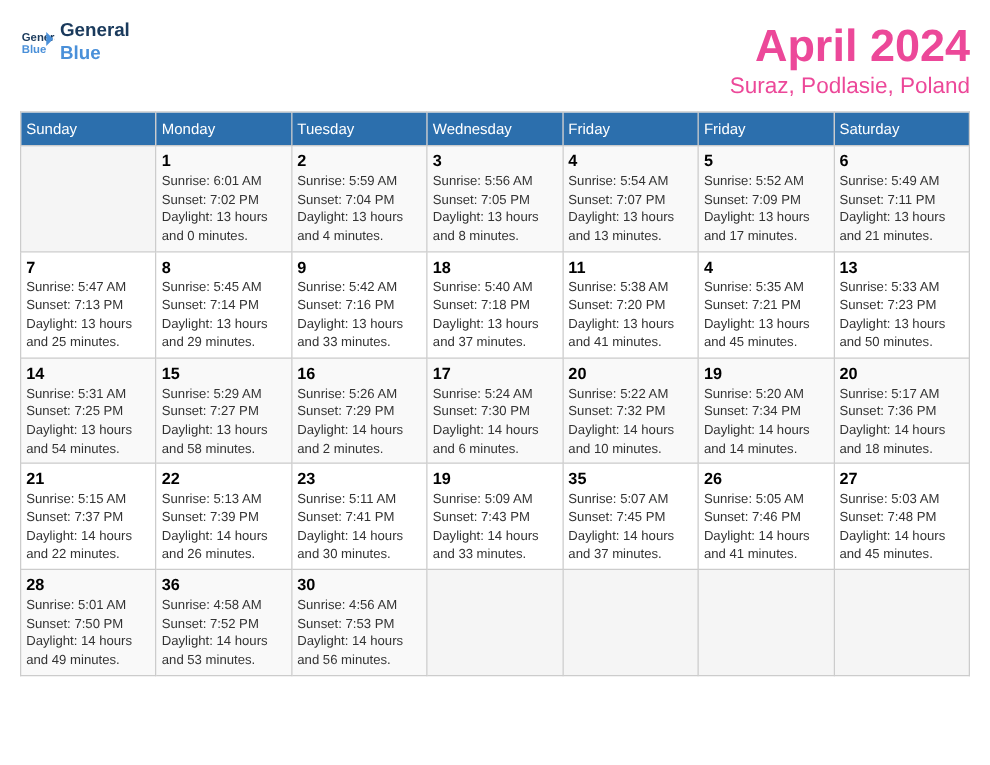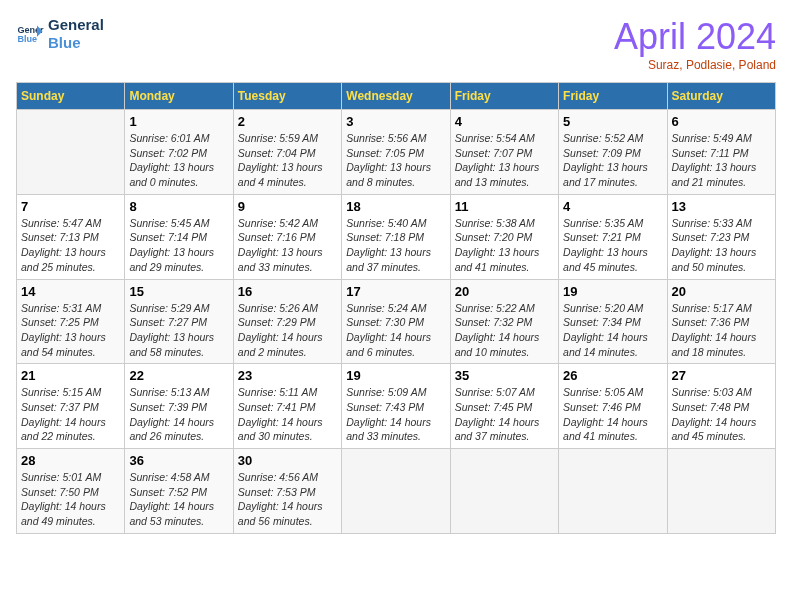--- a/index.html
+++ b/index.html
@@ -23,40 +23,40 @@
     }
     .logo-icon {
       width: 28px;
       height: 28px;
     }
     .title-block {
       text-align: right;
     }
     .main-title {
       font-size: 36px;
-      font-weight: normal;
-      color: #8b5cf6;
+      font-weight: bold;
+      color: #ec4899;
       margin-left: 47px;
     }
     .subtitle {
-      font-size: 12px;
-      color: #c2410c;
+      font-size: 18px;
+      color: #ec4899;
     }
     table {
       width: 100%;
       border-collapse: collapse;
       font-size: 11px;
     }
     thead tr th {
       background-color: #2c6fad;
-      color: #fde047;
+      color: #ffffff;
       padding: 6px 4px;
       text-align: left;
       font-size: 12px;
-      font-weight: bold;
+      font-weight: normal;
       border: 1px solid #ccc;
     }
     tbody tr td {
       border: 1px solid #ccc;
       vertical-align: top;
       padding: 4px;
       min-height: 70px;
       background: #fff;
     }
     tbody tr:nth-child(odd) td {
@@ -64,21 +64,20 @@
     }
     .day-number {
       font-weight: bold;
       font-size: 13px;
       margin-bottom: 2px;
     }
     .day-info {
       font-size: 10.5px;
       color: #333;
       line-height: 1.4;
-      font-style: italic;
     }
     .empty-cell {
       background: #f5f5f5 !important;
     }
   </style>
 </head>
 <body>
 
 <div class="header">
   <div class="logo">

